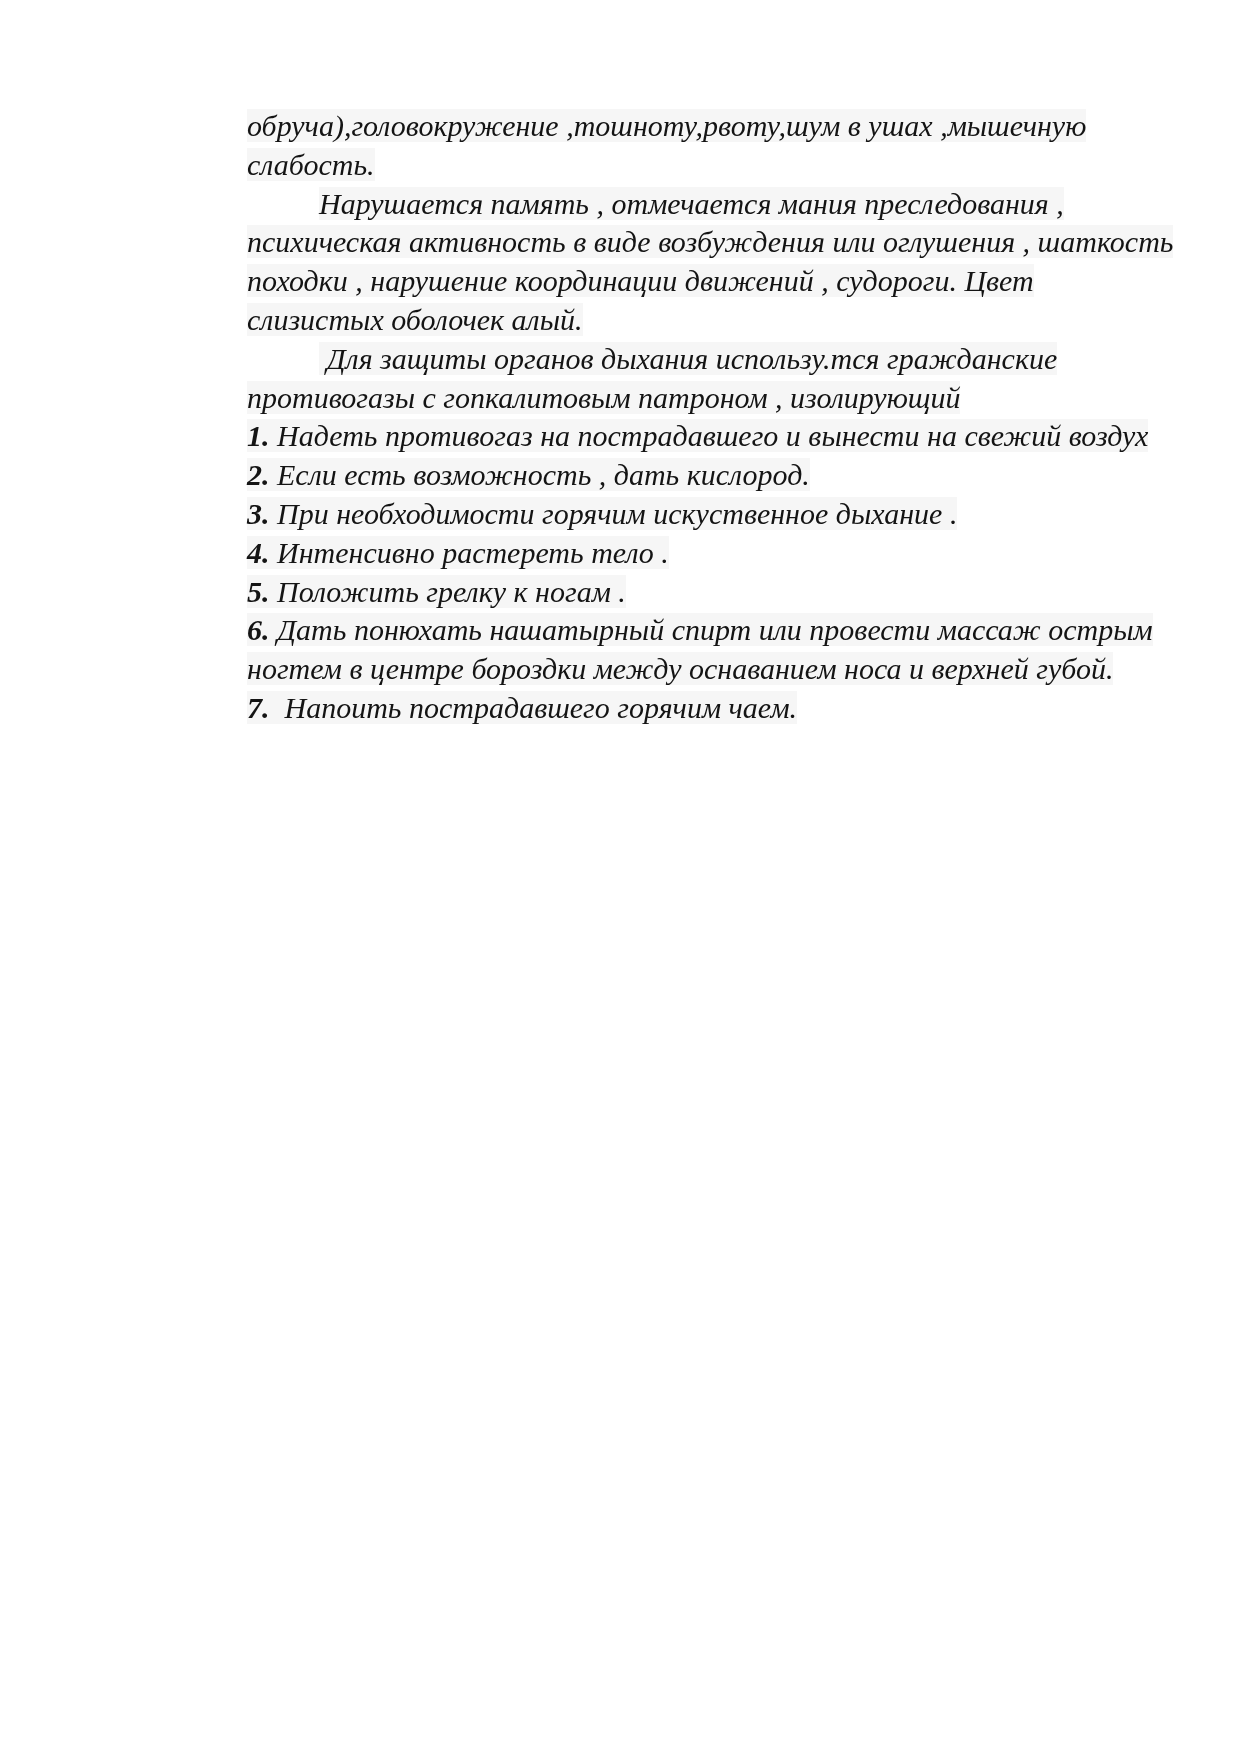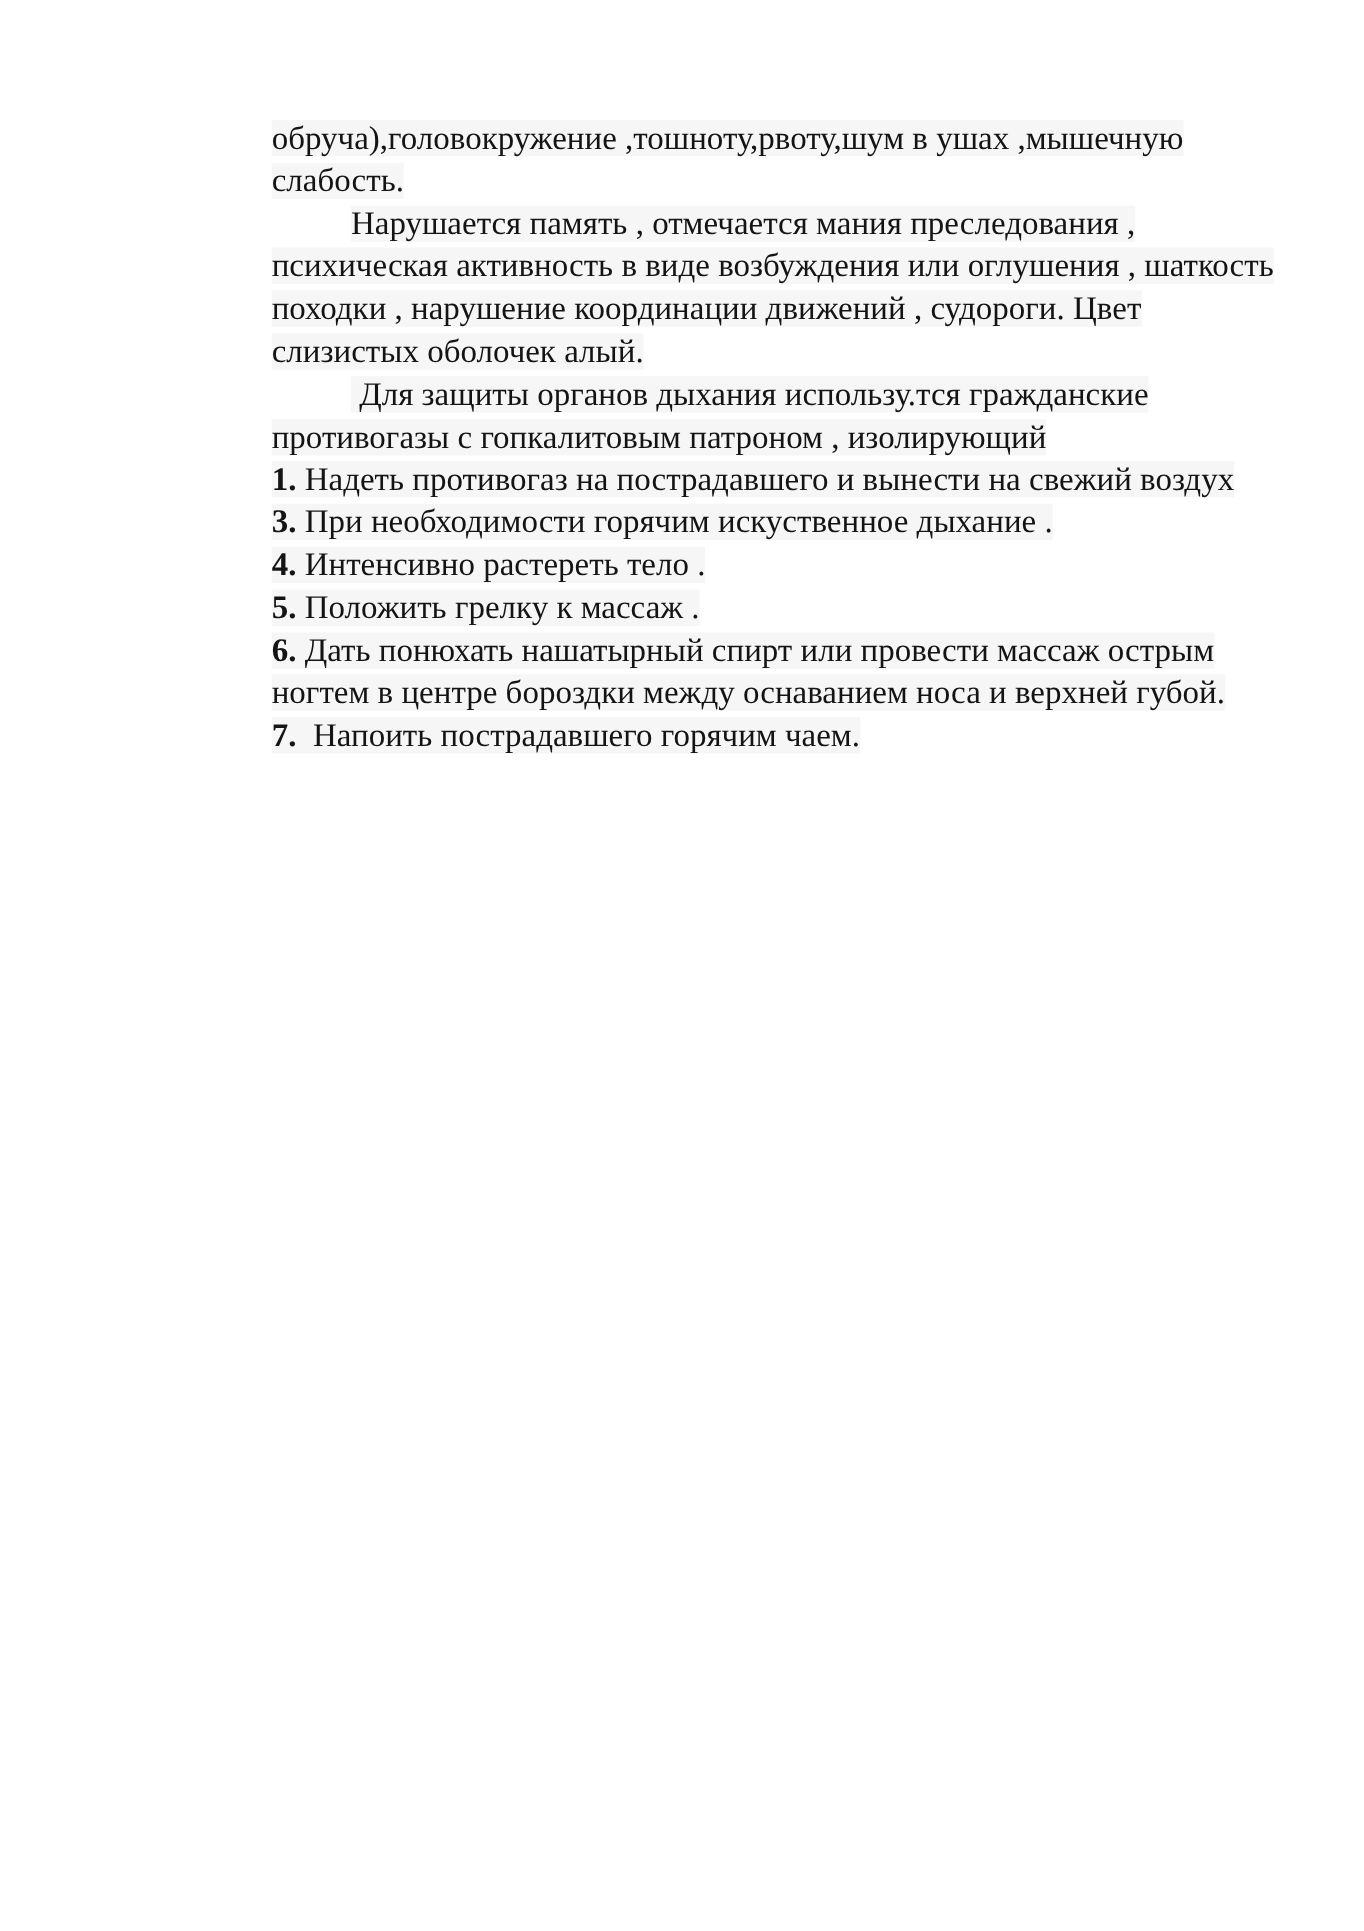--- a/index.html
+++ b/index.html
@@ -20,20 +20,21 @@
     position: absolute;
     top: 107px;
     left: 247px;
     width: 910px;
   }
   .line {
     height: 38.8px;
     line-height: 38.8px;
     font-size: 30px;
     white-space: pre;
+    font-style: italic;
   }
   .line .t {
     white-space: pre;
     background: #f6f6f6; 
   }
   .indent {
     padding-left: 72px;
   }
   .bold {
     font-weight: bold;
@@ -51,21 +52,22 @@
     <div class="line indent"><span class="t">Нарушается память , отмечается мания преследования ,</span></div>
     <div class="line"><span class="t">психическая активность в виде возбуждения или оглушения , шаткость</span></div>
     <div class="line"><span class="t">походки , нарушение координации движений , судороги. Цвет</span></div>
     <div class="line"><span class="t">слизистых оболочек алый.</span></div>
 
     <div class="line indent"><span class="t"> Для защиты органов дыхания использу.тся гражданские</span></div>
     <div class="line"><span class="t">противогазы с гопкалитовым патроном , изолирующий</span></div>
 
 
     <div class="line"><span class="t bold">1.</span><span class="t"> Надеть противогаз на пострадавшего и вынести на свежий воздух</span></div>
+    <div class="line"><span class="t bold">2.</span><span class="t"> Если есть возможность , дать кислород.</span></div>
     <div class="line"><span class="t bold">3.</span><span class="t"> При необходимости горячим искуственное дыхание .</span></div>
     <div class="line"><span class="t bold">4.</span><span class="t"> Интенсивно растереть тело .</span></div>
-    <div class="line"><span class="t bold">5.</span><span class="t"> Положить грелку к массаж .</span></div>
+    <div class="line"><span class="t bold">5.</span><span class="t"> Положить грелку к ногам .</span></div>
     <div class="line"><span class="t bold">6.</span><span class="t"> Дать понюхать нашатырный спирт или провести массаж острым</span></div>
     <div class="line"><span class="t">ногтем в центре бороздки между оснаванием носа и верхней губой.</span></div>
     <div class="line"><span class="t bold">7.</span><span class="t">  Напоить пострадавшего горячим чаем.</span></div>
 
   </div>
 </div>
 
 </body></html>

